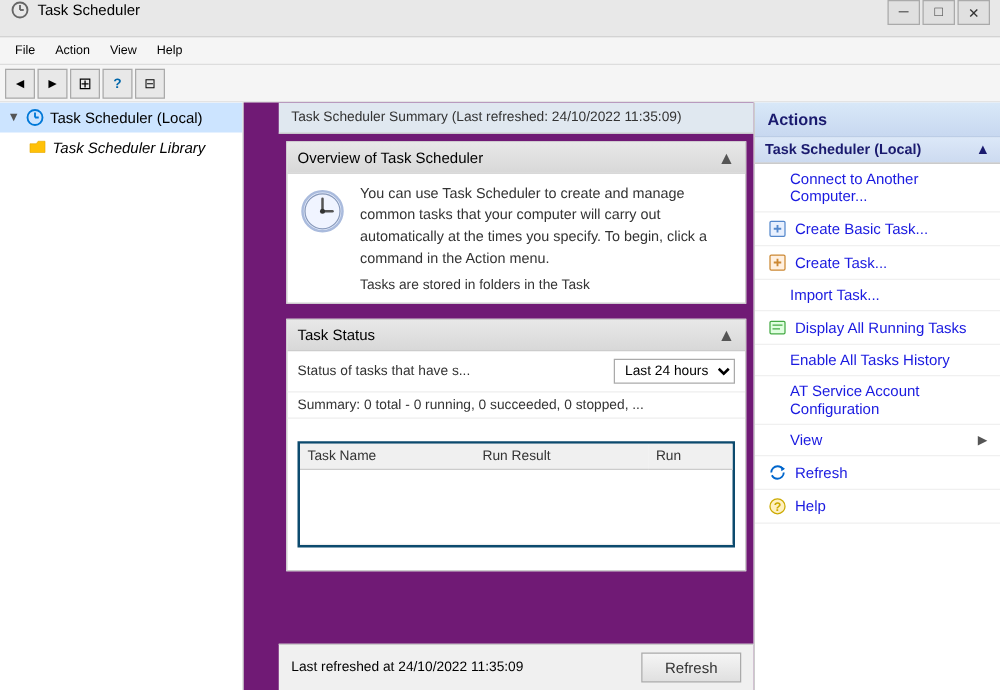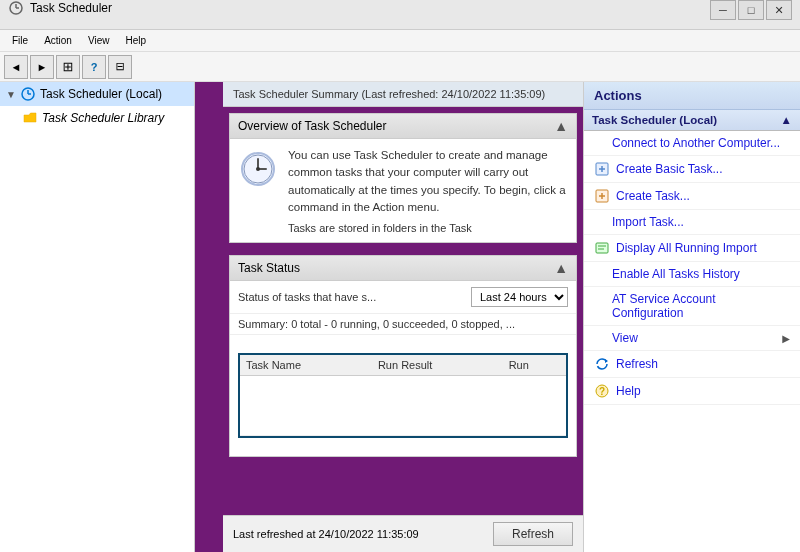--- a/index.html
+++ b/index.html
@@ -251,21 +251,21 @@
       background: linear-gradient(to bottom, #f5f5f5, #e0e0e0);
       border: 1px solid #aaa;
       padding: 4px 18px;
       cursor: pointer;
       font-size: 12px;
       color: #333;
     }
 
     
     .right-panel {
-      width: 217px;
+      width: 197px;
       background: #fff;
       border-left: 1px solid #ccc;
       flex-shrink: 0;
       display: flex;
       flex-direction: column;
     }
     .actions-header {
       background: linear-gradient(to bottom, #d8e8f8, #c8d8f0);
       padding: 6px 10px;
       font-size: 13px;
@@ -483,21 +483,21 @@
     </div>
 
     <div class="action-item">
       <span class="action-icon">
         <svg width="16" height="16" viewBox="0 0 16 16">
           <rect x="2" y="3" width="12" height="10" rx="1" fill="#e0ffe0" stroke="#44aa44" stroke-width="1"></rect>
           <line x1="4" y1="6" x2="12" y2="6" stroke="#44aa44" stroke-width="1"></line>
           <line x1="4" y1="9" x2="10" y2="9" stroke="#44aa44" stroke-width="1"></line>
         </svg>
       </span>
-      <span>Display All Running Import</span>
+      <span>Display All Running Tasks</span>
     </div>
 
     <div class="action-item no-icon">
       <span>Enable All Tasks History</span>
     </div>
 
     <div class="action-item no-icon">
       <span>AT Service Account Configuration</span>
     </div>
 

